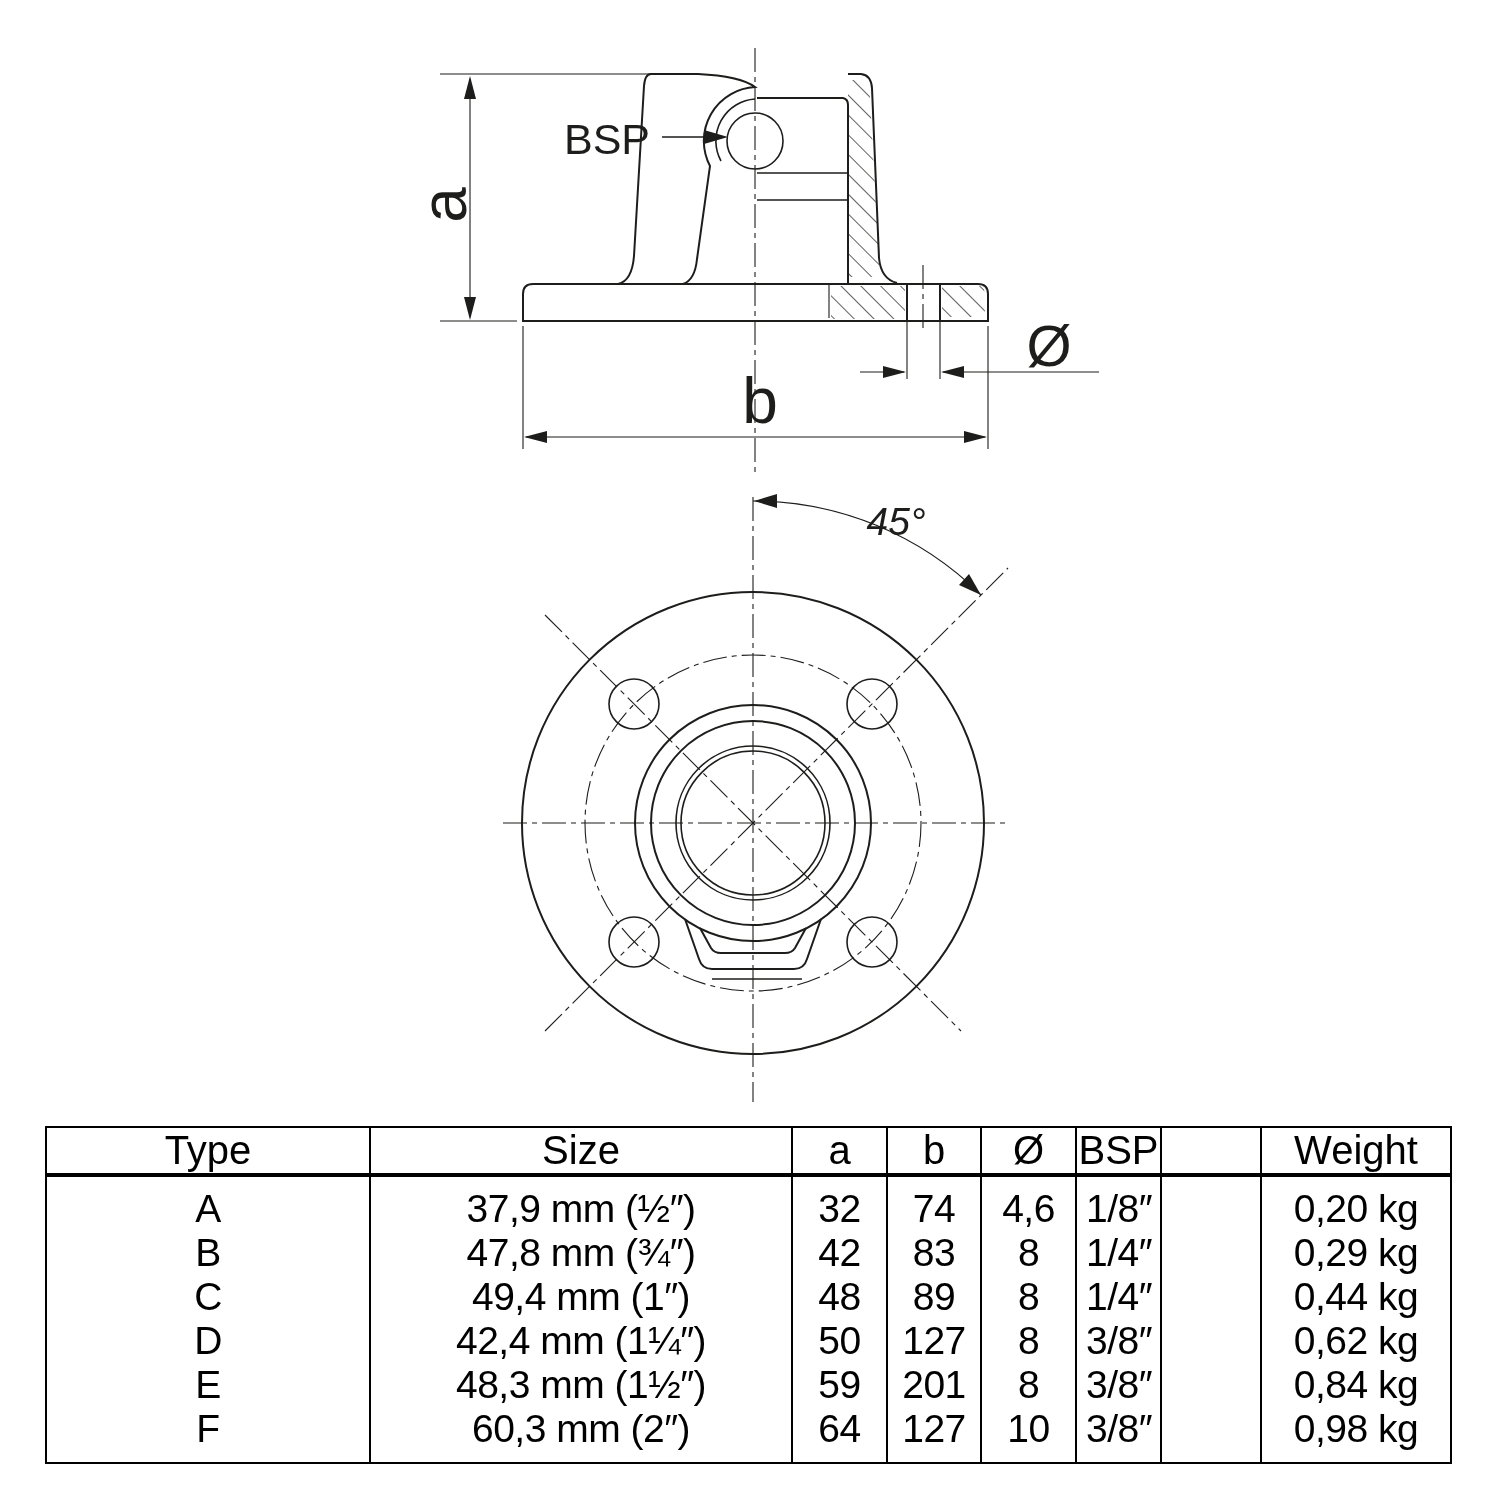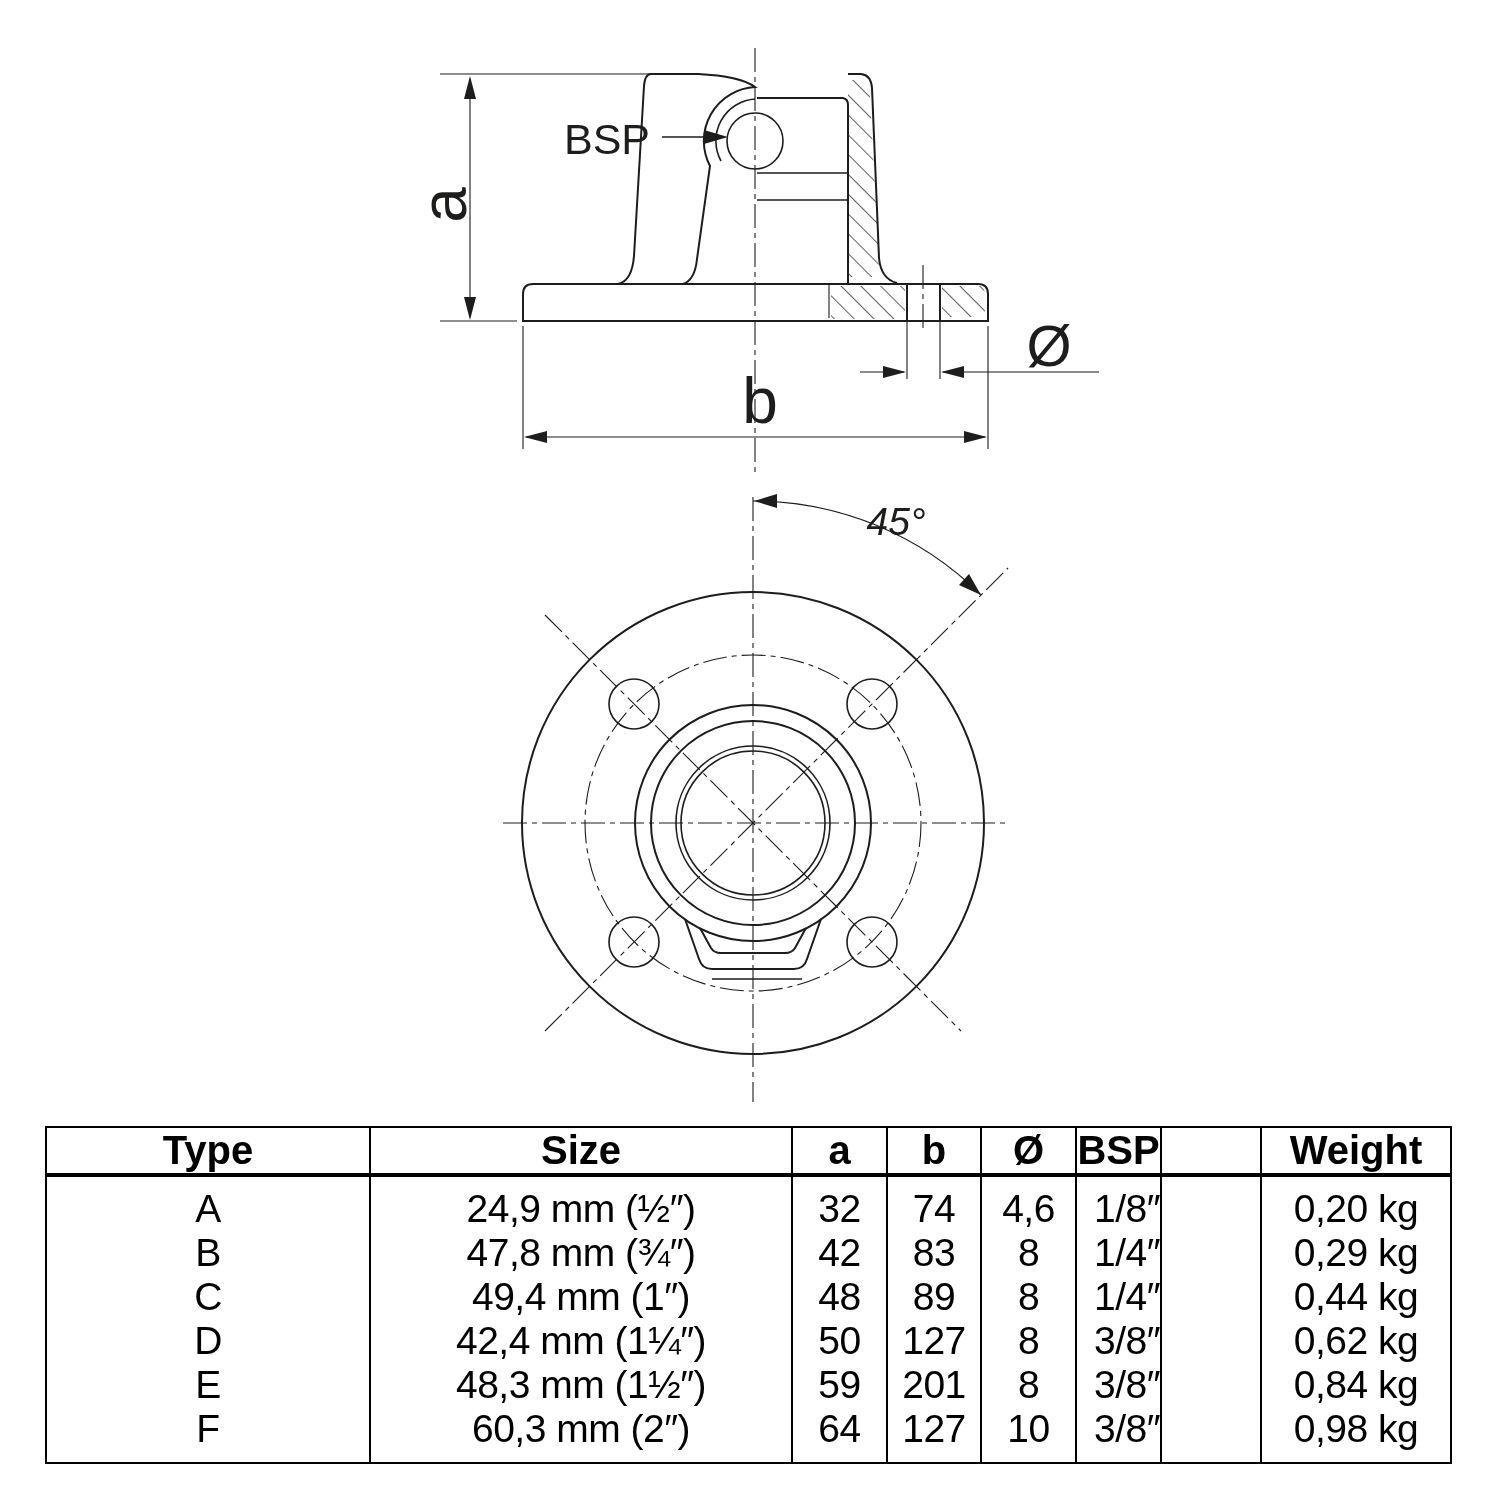--- a/index.html
+++ b/index.html
@@ -8,28 +8,28 @@
   #drawing-svg{position:absolute;left:0;top:0;}
 
   
   #spec-table{position:absolute;left:45px;top:1126px;width:1405px;height:333px;
               border-collapse:collapse;table-layout:fixed;background:#fff;}
   #spec-table td,#spec-table th{border-right:2px solid #000;padding:0;margin:0;
               font-family:"Liberation Sans",sans-serif;overflow:hidden;white-space:nowrap;}
   #spec-table td:last-child,#spec-table th:last-child{border-right:none;}
   #spec-table{border:2px solid #000;}
   #spec-table thead tr{height:40px;}
-  #spec-table thead th{font-size:40px;font-weight:bold;text-align:center;
+  #spec-table thead th{font-size:40px;font-weight:normal;text-align:center;
               border-bottom:4px solid #000;letter-spacing:0;margin-left:16px;}
   #spec-table thead th.h-bsp{text-align:center;}
   #spec-table tbody tr.data-row{height:44px;}
   #spec-table tbody tr.spacer-row{height:12px;}
   #spec-table tbody td{font-size:39px;letter-spacing:-0.5px;text-align:center;
               vertical-align:middle;line-height:44px;}
-  #spec-table tbody td.c-bsp{text-align:right;padding-left:9px;}
+  #spec-table tbody td.c-bsp{text-align:left;padding-left:9px;}
 
   
   .ol   {fill:none;stroke:#1d1d1b;stroke-width:2px;}
   .ol15 {fill:none;stroke:#1d1d1b;stroke-width:1.6px;}
   .thin {fill:none;stroke:#1d1d1b;stroke-width:1.1px;}
   .cl   {fill:none;stroke:#1d1d1b;stroke-width:1.1px;stroke-dasharray:24 5 5 5;}
   .dimtxt{fill:#1d1d1b;font-family:"Liberation Sans",sans-serif;}
   .arrow{fill:#1d1d1b;stroke:none;}
 </style>
 </head>
@@ -167,21 +167,21 @@
           <td></td>
           <td></td>
         <td></td>
           <td></td>
           <td></td>
         <td></td>
           <td></td>
       </tr>
       <tr class="data-row">
         <td>A</td>
-        <td>24,9 mm (½″)</td>
+        <td>37,9 mm (½″)</td>
         <td>32</td>
         <td>74</td>
         <td>4,6</td>
         <td class="c-bsp">1/8″</td>
         <td></td>
         <td>0,20 kg</td>
       </tr>
       <tr class="data-row">
         <td>B</td>
         <td>47,8 mm (¾″)</td>

